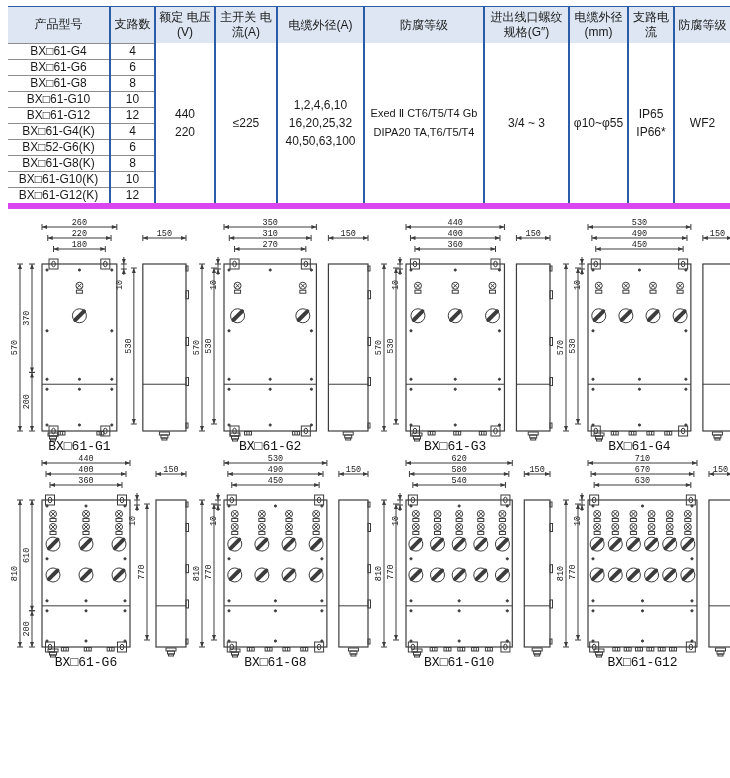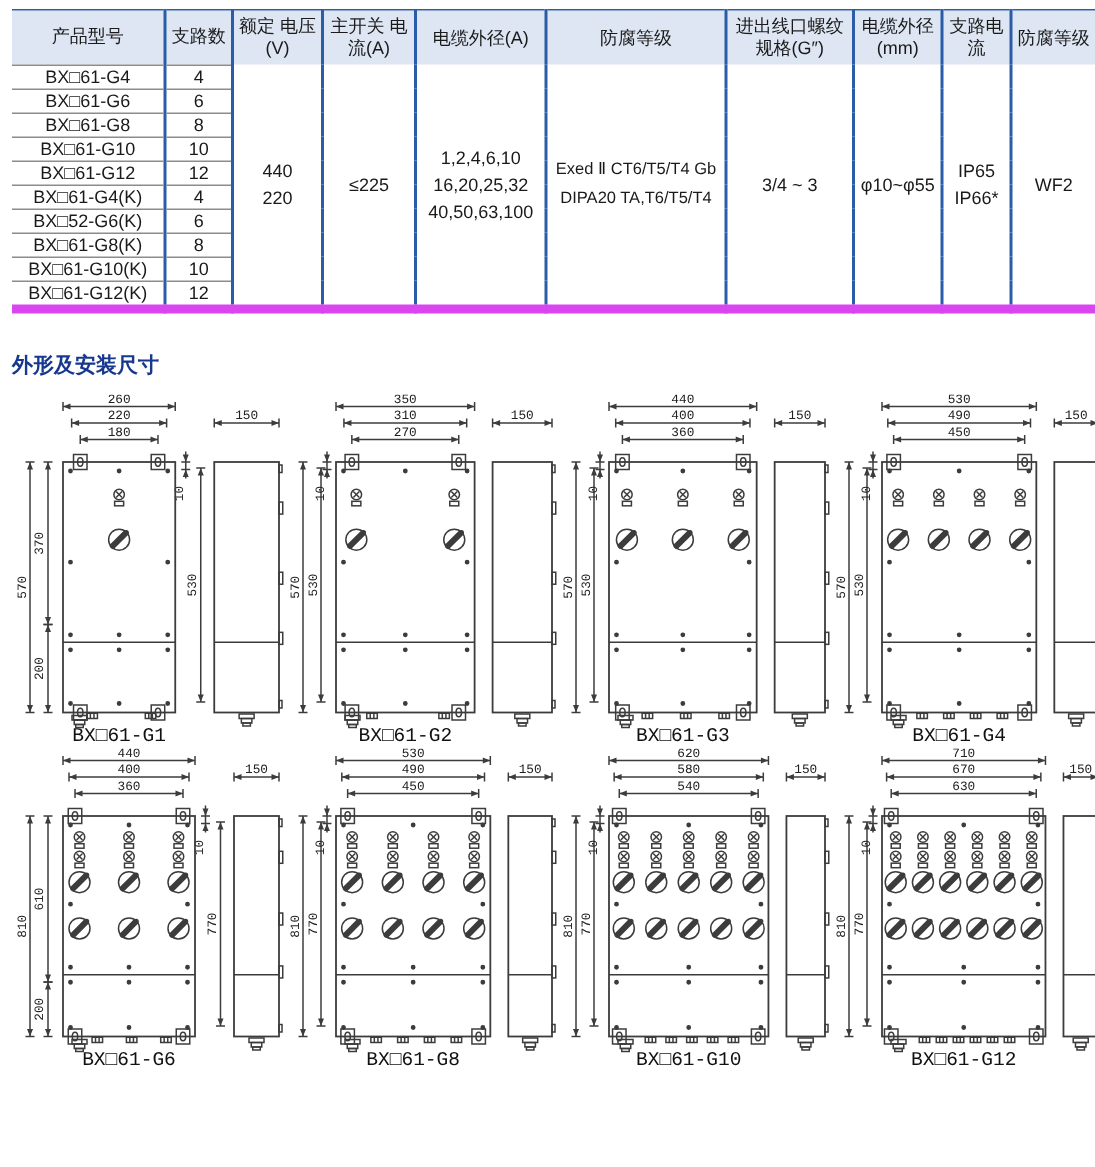--- a/index.html
+++ b/index.html
@@ -104,21 +104,20 @@
           <td class="rl">BX□61-G10(K)</td>
           <td class="rl">10</td>
         </tr>
         <tr>
           <td class="rl">BX□61-G12(K)</td>
           <td class="rl">12</td>
         </tr>
       </tbody>
   </table>
 
-  <div class="sec-title" style="margin-top:26px;">外形及安装尺寸</div>
 
   <div class="drawings" id="drawings">
       <div class="cell">
         <svg width="182" height="236" viewBox="0 0 182 236">
           <line x1="33.99999999999999" y1="8" x2="108.82926829268291" y2="8" stroke="#3c3c3c" stroke-width="1"></line>
           <path d="M33.99999999999999 8 l5 -2 l0 4 z" fill="#3c3c3c"></path>
           <path d="M108.82926829268291 8 l-5 -2 l0 4 z" fill="#3c3c3c"></path>
           <line x1="33.99999999999999" y1="5" x2="33.99999999999999" y2="11" stroke="#3c3c3c" stroke-width="1"></line>
           <line x1="108.82926829268291" y1="5" x2="108.82926829268291" y2="11" stroke="#3c3c3c" stroke-width="1"></line>
           <text x="71.41463414634146" y="5.5" font-size="8.5" fill="#222" text-anchor="middle">260</text>

